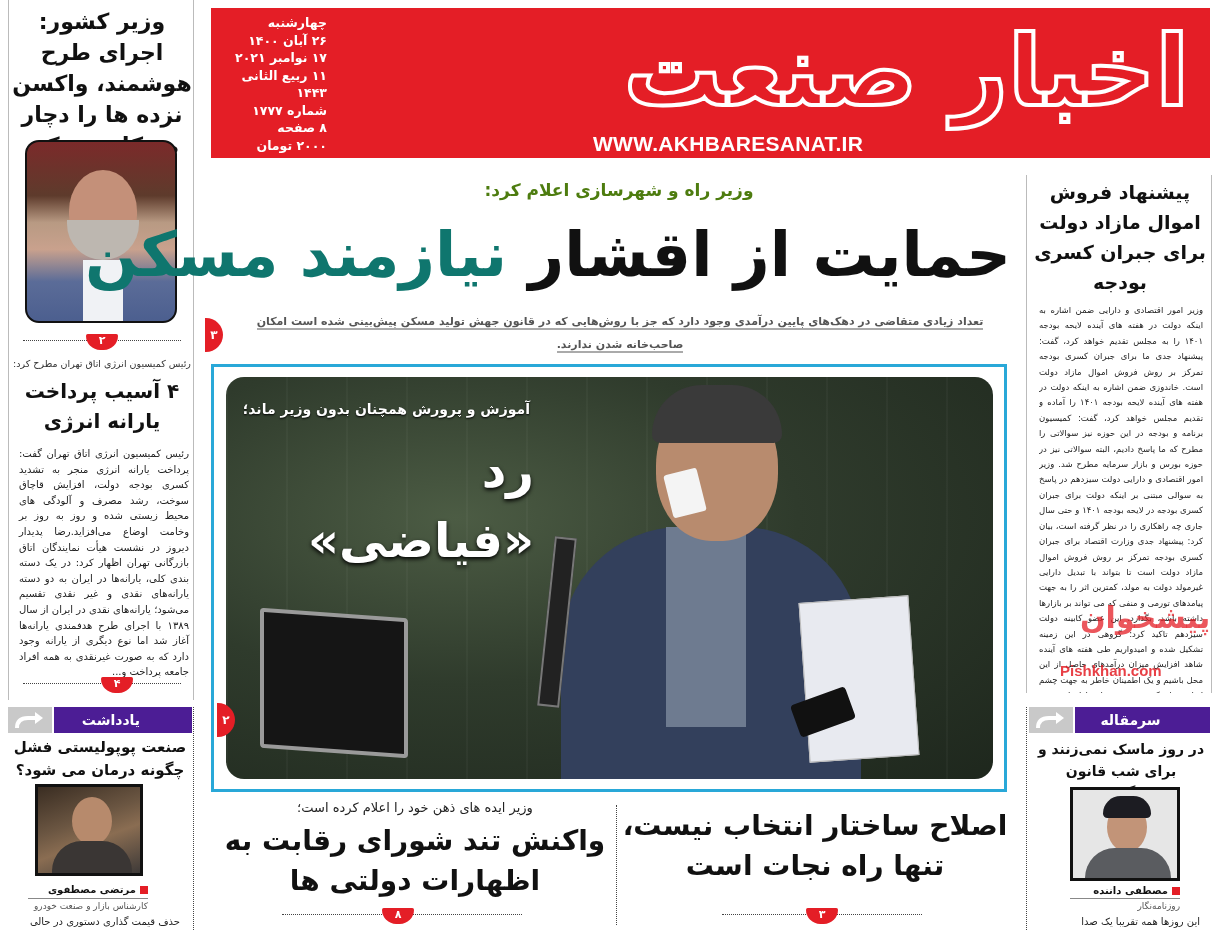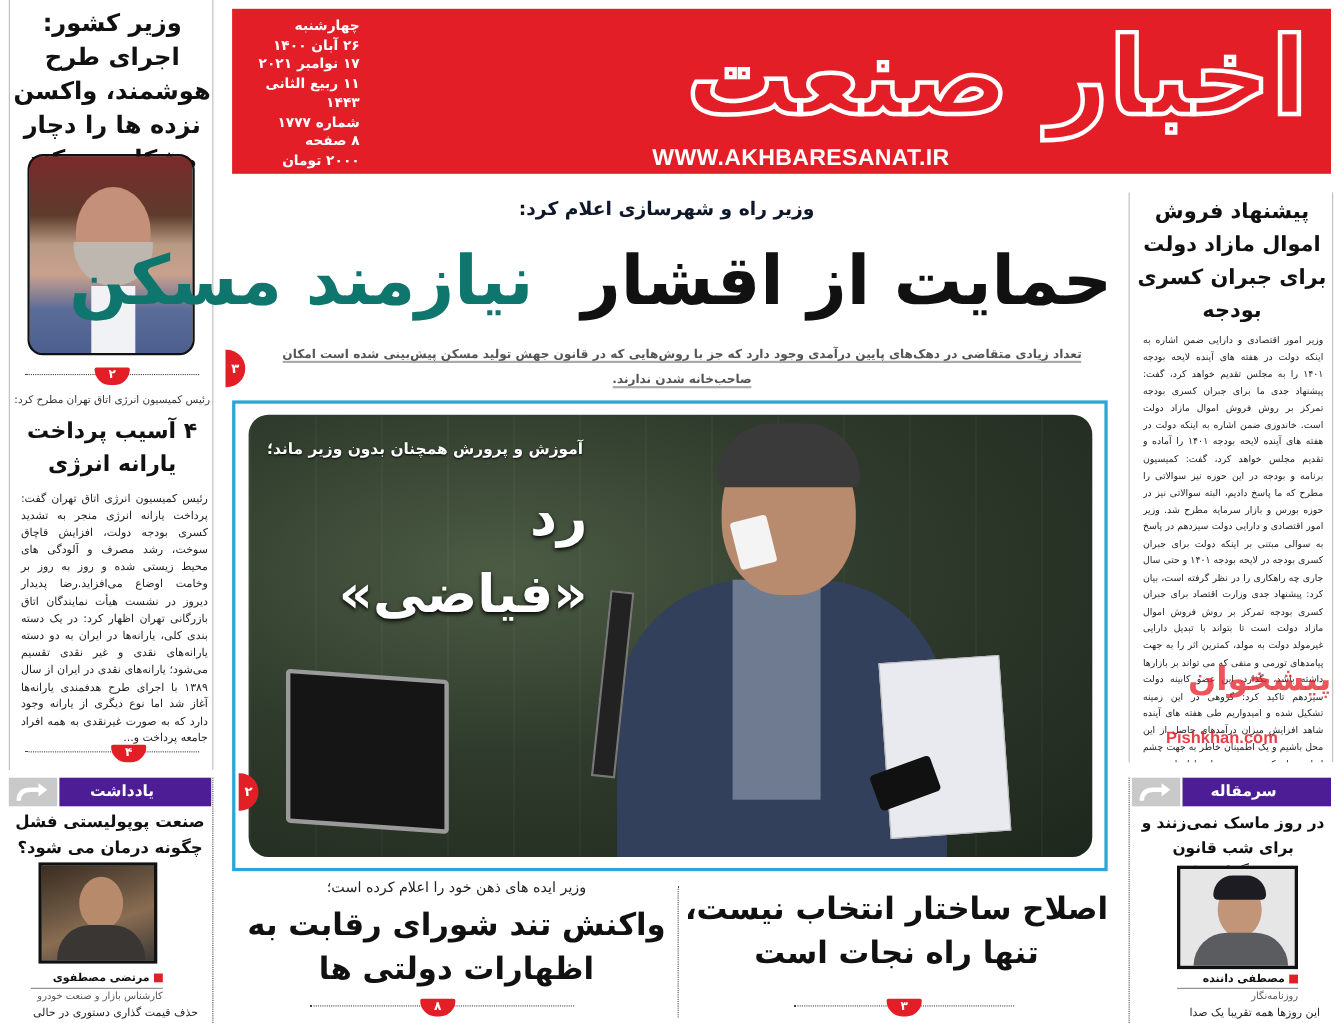--- a/index.html
+++ b/index.html
@@ -41,23 +41,23 @@
   .sec-head .arrow-box svg { position: absolute; left: 6px; top: 3px; }
   .sec-head .label { position: absolute; left: 46px; right: 0; top: 0; height: 26px; background: #4c1d95; color: #fff; font-size: 14px; font-weight: bold; line-height: 26px; padding-right: 24px; text-align: center; direction: rtl; }
 
   .opinion-title { font-size: 15px; line-height: 23px; font-weight: bold; text-align: center; direction: rtl; color: #111; }
   .author-photo { position: absolute; border: 3px solid #111; background: #222; overflow: hidden; }
   .author-name { font-size: 10px; font-weight: bold; direction: rtl; text-align: right; color: #111; }
   .author-name .sq { display: inline-block; width: 8px; height: 8px; background: #e41e26; margin-left: 4px; vertical-align: middle; }
   .author-role { font-size: 9px; color: #555; direction: rtl; text-align: right; border-top: 1px solid #888; padding-top: 2px; }
 
   
-  .kicker-main { position: absolute; left: 211px; top: 180px; width: 790px; text-align: center; font-size: 17px; font-weight: bold; color: #0f172a; direction: rtl; }
+  .kicker-main { position: absolute; left: 224px; top: 180px; width: 790px; text-align: center; font-size: 17px; font-weight: bold; color: #4d7c0f; direction: rtl; }
   .main-headline { position: absolute; left: 211px; top: 210px; width: 800px; text-align: center; font-size: 62px; line-height: 90px; font-weight: bold; direction: rtl; white-space: nowrap; letter-spacing: -1px; }
-  .main-headline .black { color: #111; margin-left: 22px; }
+  .main-headline .black { color: #111; }
   .main-headline .red { color: #0f766e; }
   .main-lede { position: absolute; left: 250px; top: 310px; width: 740px; text-align: center; font-size: 11px; line-height: 23px; color: #555; font-weight: bold; direction: rtl; }
   .main-lede span { border-bottom: 2px solid #aaa; }
   .side-badge { position: absolute; width: 18px; height: 34px; background: #e41e26; color: #fff; font-size: 12px; font-weight: bold; text-align: center; line-height: 34px; border-radius: 0 18px 18px 0; }
 
   .photo-frame { position: absolute; left: 211px; top: 364px; width: 796px; height: 428px; border: 3px solid #29a8d8; }
   .photo-main { position: absolute; left: 12px; top: 10px; width: 767px; height: 402px; border-radius: 18px; overflow: hidden;
      background: radial-gradient(ellipse at 30% 35%, #4c5c44 0%, #2f3b2c 45%, #1e271d 100%); }
   .photo-main .tex1 { position: absolute; left: 0; top: 0; right: 0; bottom: 0;
      background: repeating-linear-gradient(90deg, rgba(255,255,255,0.03) 0 2px, rgba(0,0,0,0) 2px 60px); }

